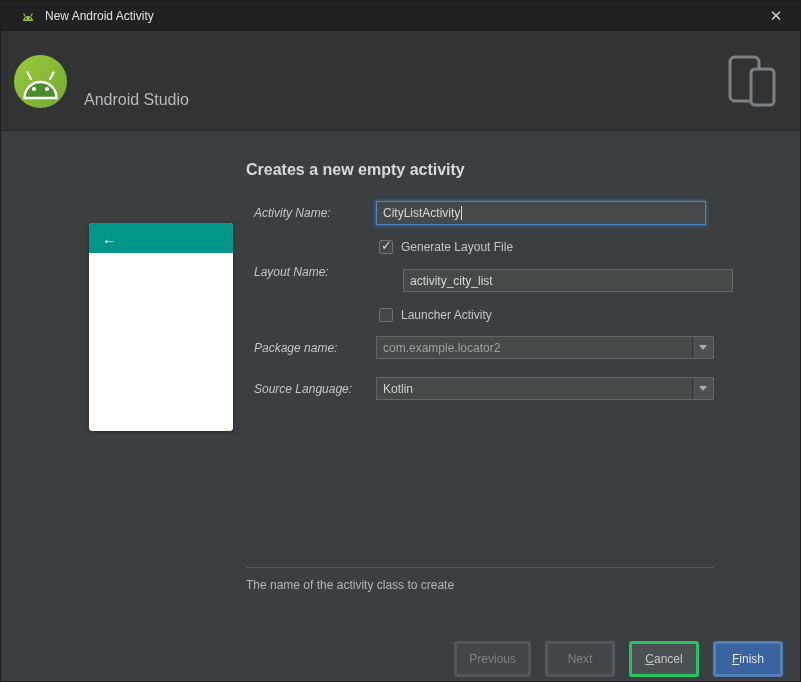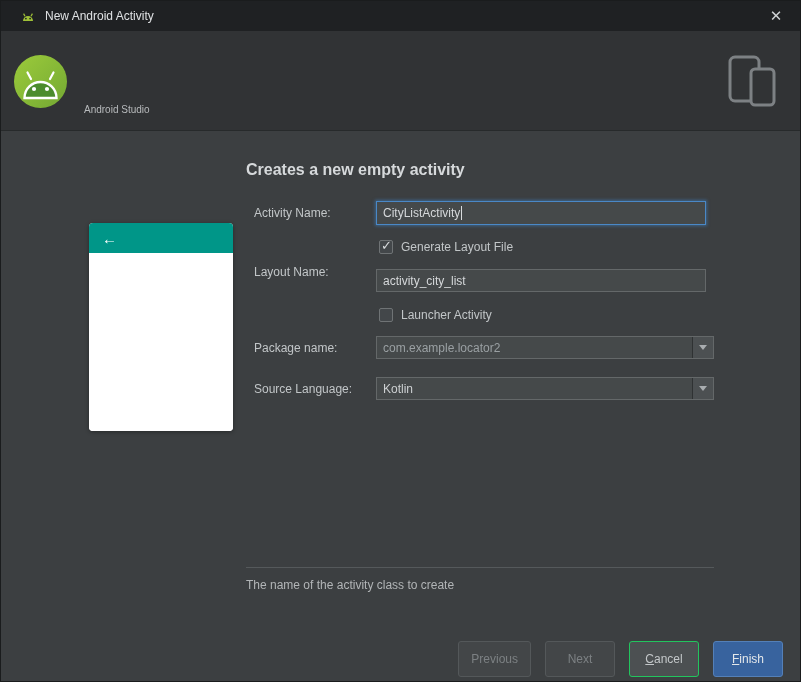--- a/index.html
+++ b/index.html
@@ -35,21 +35,21 @@
     background:#313335;
     border-bottom:1px solid #272a2b;
   }
   .logo { position:absolute; left:13px; top:24px; width:53px; height:53px; }
   .h-title {
     position:absolute; left:80px; top:27px;
     font-size:22px; font-weight:400; color:#e2e4e6; letter-spacing:.2px;
   }
   .h-sub {
     position:absolute; left:83px; top:60px;
-    font-size:10px; color:#b7babc;margin-top:13px;
+    font-size:16px; color:#b7babc;
   }
   .devices { position:absolute; right:23px; top:24px; width:50px; height:52px; }
 
   
   .content { position:absolute; top:131px; left:0; right:0; bottom:44px; }
 
   .heading {
     position:absolute; left:245px; top:29px;
     font-size:16px; font-weight:bold; color:#d6d9db;
   }
@@ -64,21 +64,21 @@
   .preview-appbar {
     height:30px; background:#009688;
     display:flex; align-items:center; padding-left:13px;
   }
   .preview-back { color:#ffffff; font-size:15px; line-height:1; }
   .preview-body { height:178px; background:#ffffff; }
 
   
   .flabel {
     position:absolute; left:253px;
-    font-size:12px; color:#c2c6c8; white-space:nowrap;
+    font-size:12px; color:#c2c6c8; white-space:nowrap;font-style:italic;
   }
   .tfield {
     position:absolute; left:375px; width:330px; height:24px;
     background:#45494a;
     border:1px solid #646869;
     color:#d5d8da; font-size:12px;
     display:flex; align-items:center; padding:0 6px;
     white-space:nowrap; overflow:hidden;
   }
   .tfield.focused {
@@ -133,21 +133,21 @@
   .footer {
     position:absolute; left:0; right:0; bottom:0; height:44px;
     display:flex; align-items:center; justify-content:flex-end;
     gap:14px; padding-right:17px;
     background:#3c3f41;
   }
   .btn {
     min-width:70px; height:36px; padding:0 12px;
     display:flex; align-items:center; justify-content:center;
     font-size:12px; border-radius:3px;
-    background:#4c5052; border:1px solid #22c55e; color:#c3c7c9;
+    background:#4c5052; border:3px solid #22c55e; color:#c3c7c9;
   }
   .btn.disabled { background:#434648; border-color:#54585a; color:#7c8083; }
   .btn.primary { background:#38639e; border-color:#5480b8; color:#e3e7ea; }
   .btn .mn { text-decoration:underline; }
 </style>
 </head>
 <body>
 
 <div class="window">
 
@@ -203,21 +203,21 @@
     </div>
 
     <div class="checkrow" style="top:108px;">
       <span class="checkbox">
         <span class="mark">✓</span>
       </span>
       <span class="checklabel">Generate Layout File</span>
     </div>
 
     <div class="flabel" style="top:133px;">Layout Name:</div>
-    <div class="tfield" style="top:137px; height:23px;">
+    <div class="tfield" style="top:137px; height:23px;margin-left:27px;">
       <span>activity_city_list</span>
     </div>
 
     <div class="checkrow" style="top:176px;">
       <span class="checkbox"></span>
       <span class="checklabel">Launcher Activity</span>
     </div>
 
     <div class="flabel" style="top:209px;">Package name:</div>
     <div class="combo" style="top:204px;">

